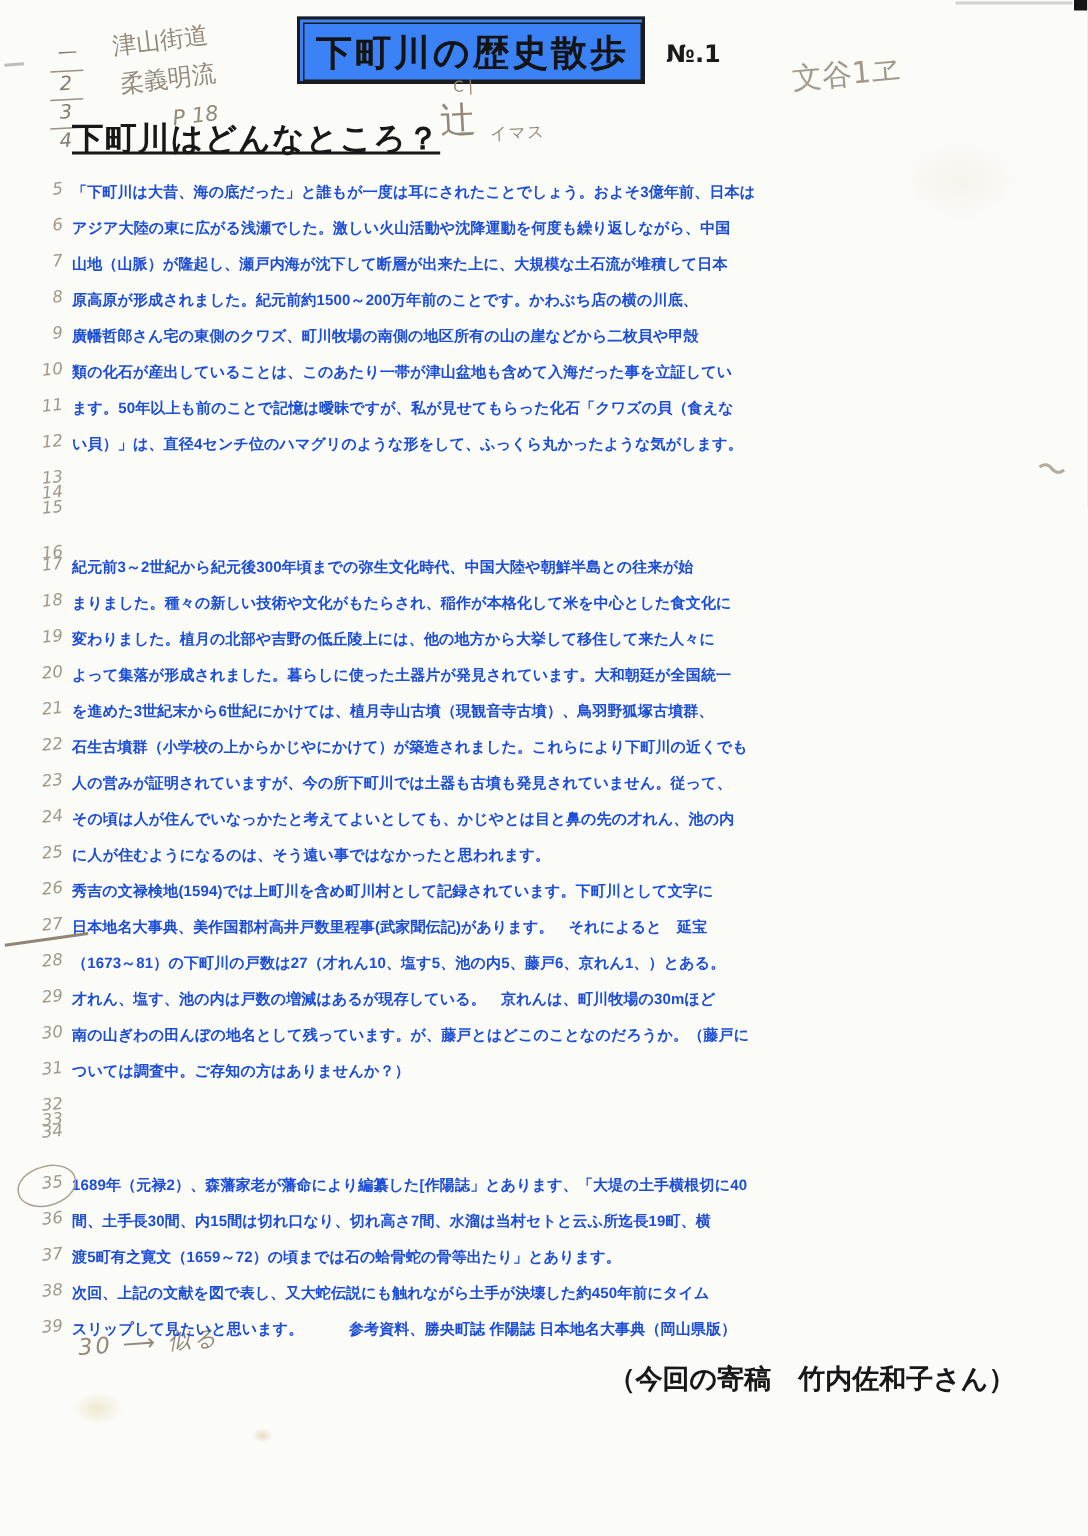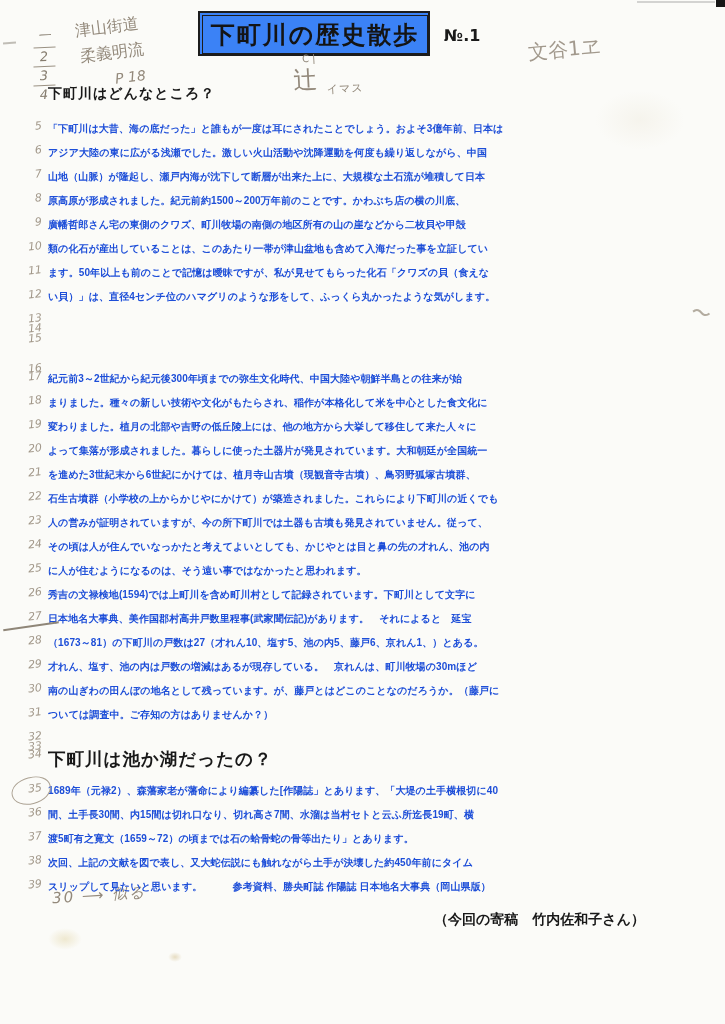--- a/index.html
+++ b/index.html
@@ -72,28 +72,28 @@
   .row .lnum{
     position:absolute;left:24px;top:2px;width:18px;text-align:right;
     font-size:11px;font-style:italic;color:#a2988a;
     font-family:"DejaVu Sans", sans-serif;
     transform:rotate(-6deg);
   }
   .row .ltxt{display:block;padding-left:48px;padding-right:10px;}
   .row.body{height:24px;}
   .row.body .ltxt{font-size:10px;font-weight:600;line-height:22px;letter-spacing:0.1px;white-space:nowrap;color:#1d4ed8;}
   .row.h1{height:38px;}
-  .row.h1 .ltxt{font-size:14px;font-weight:bold;line-height:26px;letter-spacing:1px;}
+  .row.h1 .ltxt{font-size:21px;font-weight:bold;line-height:26px;letter-spacing:1px;text-decoration:underline;}
   .row.h2{height:30px;}
   .row.h2 .ltxt{font-size:17.5px;font-weight:bold;line-height:26px;letter-spacing:1px;}
   .row.gap4{height:4px;}
   .row.gap8{height:8px;}
   .row.gap10{height:10px;}
   .row.right{height:24px;}
-  .row.right .ltxt{font-size:14px;font-weight:600;line-height:22px;text-align:right;padding-right:80px;white-space:nowrap;}
+  .row.right .ltxt{font-size:18px;font-weight:600;line-height:22px;text-align:right;padding-right:48px;white-space:nowrap;}
   
   .row.circle .lnum::before{
     content:"";position:absolute;left:-13px;top:-5px;width:38px;height:25px;
     border:1.3px solid #aba192;border-radius:50% 46% 52% 48%;transform:rotate(-8deg);
   }
   
   .row.underline .lnum::after{
     content:"";position:absolute;left:-22px;bottom:-3px;width:56px;height:1.5px;background:#8f8678;transform:rotate(-2deg);
   }
 </style>
@@ -245,21 +245,20 @@
         <span class="ltxt">ついては調査中。ご存知の方はありませんか？）</span>
       </div>
       <div class="row gap10">
         <span class="lnum">32</span>
       </div>
       <div class="row gap8">
         <span class="lnum">33</span>
       </div>
       <div class="row h2">
         <span class="lnum">34</span>
-        <span class="ltxt">下町川は池か湖だったの？</span>
       </div>
       <div class="row gap4"></div>
       <div class="row body circle">
         <span class="lnum">35</span>
         <span class="ltxt">1689年（元禄2）、森藩家老が藩命により編纂した[作陽誌」とあります、「大堤の土手横根切に40</span>
       </div>
       <div class="row body">
         <span class="lnum">36</span>
         <span class="ltxt">間、土手長30間、内15間は切れ口なり、切れ高さ7間、水溜は当村セトと云ふ所迄長19町、横</span>
       </div>

